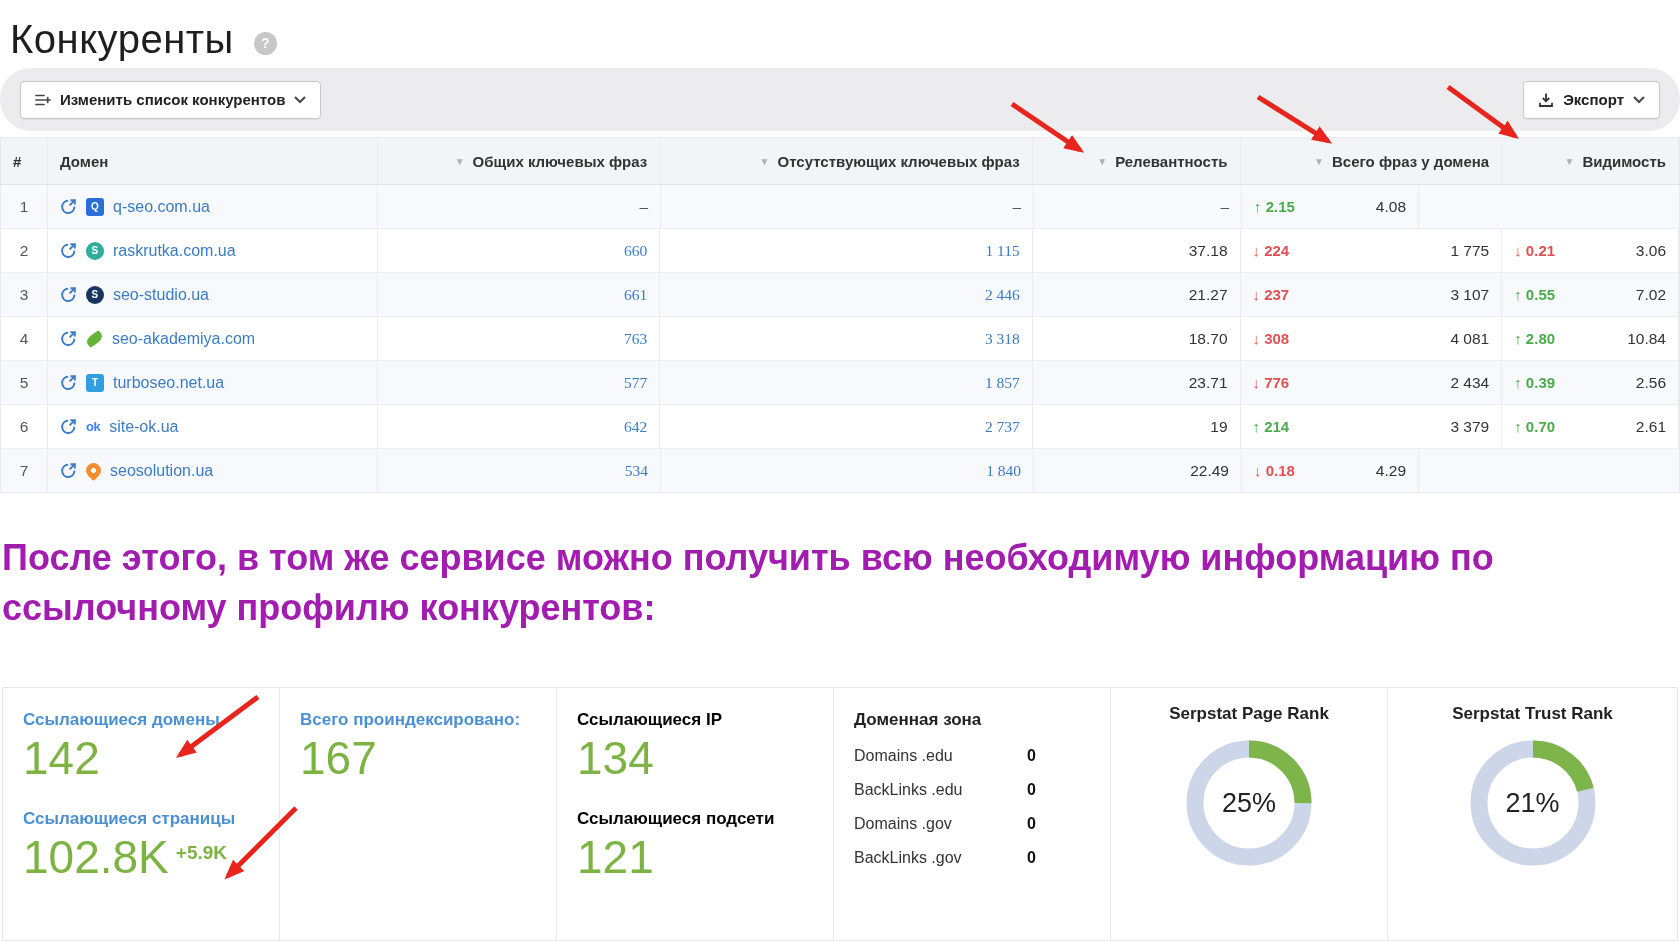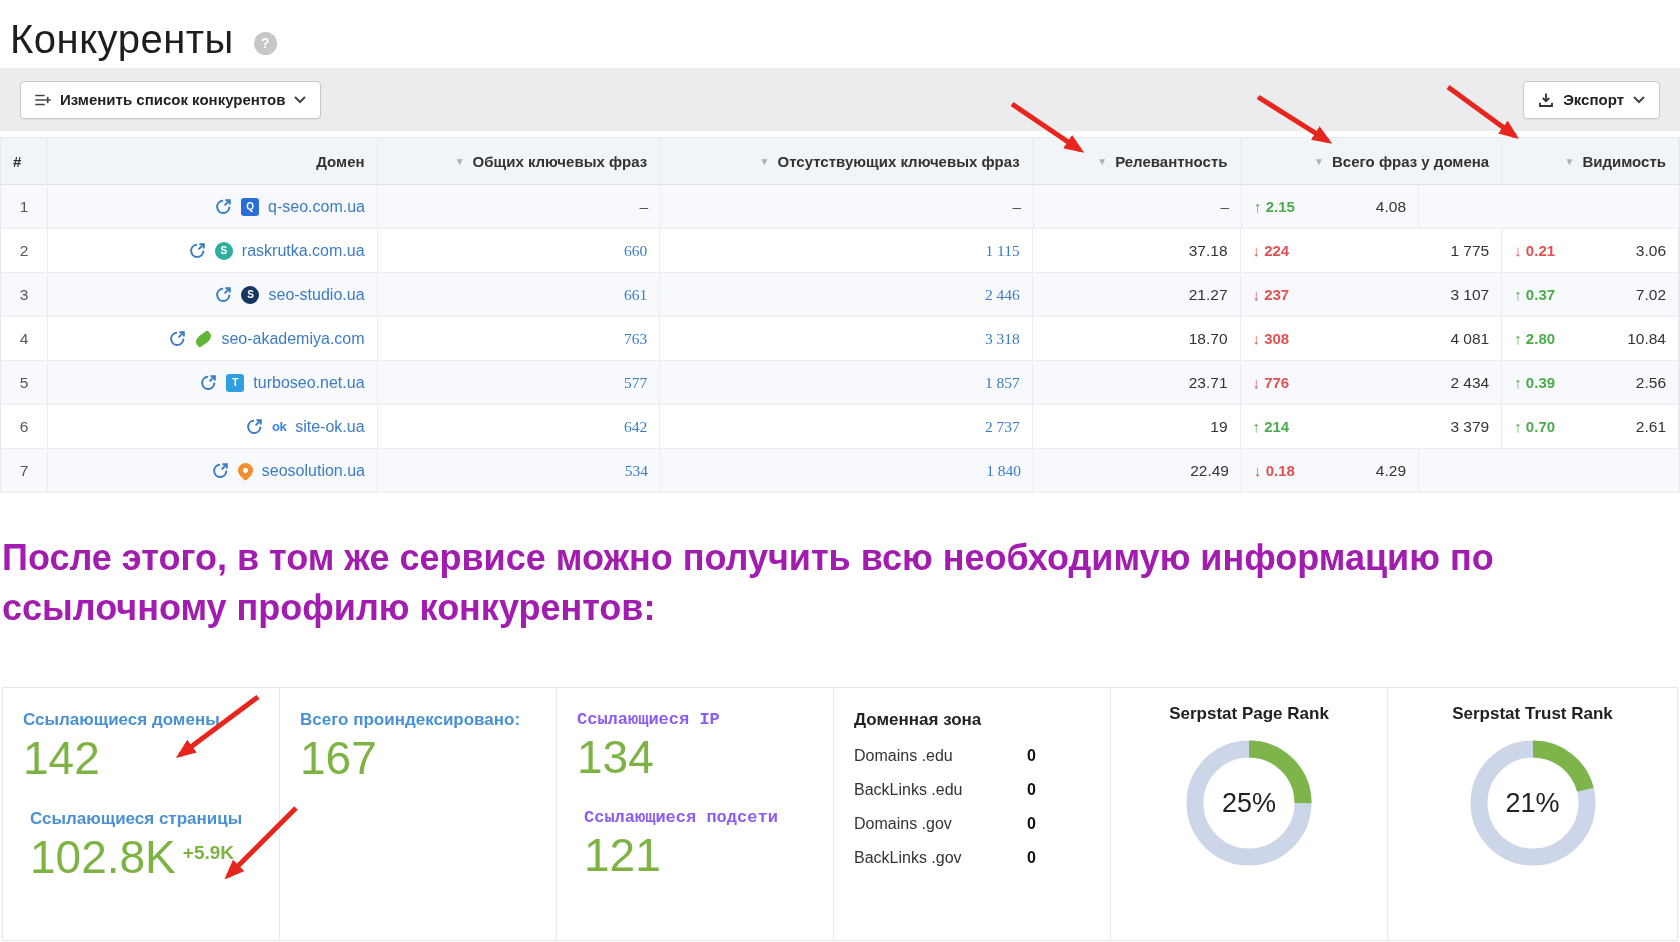--- a/index.html
+++ b/index.html
@@ -11,34 +11,34 @@
 
   
   .page-header{display:flex;align-items:center;gap:20px;padding:10px 0 0 10px;height:58px;}
   .page-title{margin:0;font-size:40px;font-weight:400;color:#1e1e1e;letter-spacing:.5px;}
   .help-icon{width:23px;height:23px;border-radius:50%;background:#c7c7c7;color:#fff;
     display:inline-flex;align-items:center;justify-content:center;
     font-size:14px;font-weight:700;margin-top:8px;cursor:pointer;}
 
   
   .toolbar{height:63px;background:#ececee;display:flex;align-items:center;
-    justify-content:space-between;padding:0 20px;}
+    justify-content:space-between;padding:0 20px;border-radius:31px;}
   .btn{display:inline-flex;align-items:center;gap:9px;height:38px;padding:0 14px;
     background:#fff;border:1px solid #c6c8cb;border-radius:4px;
     font-family:inherit;font-size:15px;font-weight:700;color:#222;cursor:pointer;
     box-shadow:0 1px 1px rgba(0,0,0,.05);}
   .btn svg{display:block;}
 
   
   .table{border-left:1px solid #e6eaee;border-right:1px solid #e6eaee;margin-top:6px;}
   .thead{display:flex;height:46px;background:#f2f5f8;border-top:1px solid #e6eaee;border-bottom:1px solid #dfe4ea;}
   .cell{display:flex;align-items:center;padding:0 12px;border-right:1px solid #e9edf2;
     box-sizing:border-box;font-size:15.5px;white-space:nowrap;overflow:hidden;}
   .hcell{font-weight:700;color:#333;font-size:15px;}
-  .c0{width:47px;}.c1{width:330px;justify-content:flex-end;}.c2{width:283px;}.c3{width:373px;}
+  .c0{width:47px;}.c1{width:330px;}.c2{width:283px;}.c3{width:373px;}
   .c4{width:208px;}.c5{width:262px;}.c6{width:177px;}
   .right{justify-content:flex-end;text-align:right;}
   .split{justify-content:space-between;}
   .sort{color:#a6b1bd;font-size:10px;margin-right:8px;cursor:pointer;}
   .trow{display:flex;height:43px;border-bottom:1px solid #eaeef3;background:#fff;}
   .trow:nth-child(odd){background:#f7f9fc;}
   .num{justify-content:center;color:#555;padding:0 6px;}
   .domain{gap:9px;}
   .linkicon{display:inline-flex;cursor:pointer;}
   .dlink{color:#3b7cc4;text-decoration:none;font-size:16px;}
@@ -60,24 +60,24 @@
   
   .note{margin:40px 0 0 2px;width:1585px;font-size:36px;line-height:50px;
     font-weight:700;color:#a21caf;}
 
   
   .panel{margin:54px 2px 0 2px;height:254px;border:1px solid #e2e6ea;display:flex;
     background:#fff;box-sizing:border-box;}
   .pcol{width:277px;box-sizing:border-box;border-right:1px solid #e6e9ed;padding:22px 0 0 20px;flex:none;}
   .pcol:last-child{border-right:none;flex:1;}
   .donut-col{padding:16px 0 0 0;text-align:center;}
-  .stat + .stat{margin-top:24px;margin-left:7px;}
+  .stat + .stat{margin-top:24px;}
   .stat-label{font-size:17px;font-weight:700;}
   .lab-blue{color:#4a90d2;cursor:pointer;}
-  .lab-dark{color:#8b5cf6;font-family:Liberation Mono, monospace;}
+  .lab-dark{color:#000000;}
   .stat-value{font-size:46px;color:#7cb342;line-height:1.12;margin-top:3px;font-weight:400;}
   .delta{font-size:19px;font-weight:700;color:#7cb342;margin-left:7px;position:relative;top:-14px;}
   .zone-title{font-size:17px;font-weight:700;color:#222;margin-bottom:17px;}
   .zrow{display:flex;justify-content:space-between;width:182px;font-size:16px;color:#333;margin-bottom:16px;}
   .zval{font-weight:700;color:#111;}
   .donut-title{font-size:17px;font-weight:700;color:#222;}
   .donut-wrap{position:relative;width:132px;height:132px;margin:13px auto 0;}
   .donut-label{position:absolute;inset:0;display:flex;align-items:center;justify-content:center;
     font-size:27px;color:#222;font-weight:400;}
 
@@ -239,21 +239,21 @@
             <span class="bluev">2 446</span>
           </div>
           <div class="cell c4 right">
             <span class="darkv">21.27</span>
           </div>
           <div class="cell c5 split">
             <span class="change down">↓ 237</span>
             <span class="val">3 107</span>
           </div>
           <div class="cell c6 split">
-            <span class="change up">↑ 0.37</span>
+            <span class="change up">↑ 0.55</span>
             <span class="val">7.02</span>
           </div>
         </div>
         <div class="trow">
           <div class="cell c0 num">4</div>
           <div class="cell c1 domain">
             <span class="linkicon">
               <svg width="17" height="17" viewBox="0 0 17 17">
                 <path d="M14.3 9.6 A6.1 6.1 0 1 1 7.2 2.8" fill="none" stroke="#3b7cc4" stroke-width="2" stroke-linecap="round"></path>
                 <path d="M10.4 2.2h4.4v4.4" fill="none" stroke="#3b7cc4" stroke-width="2"></path>

